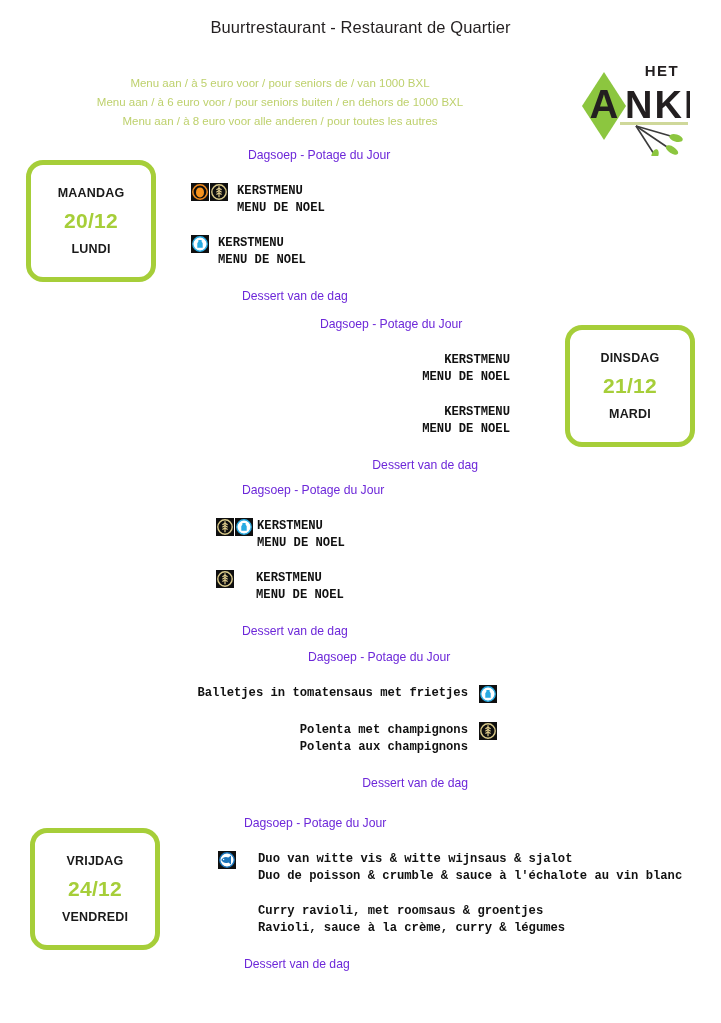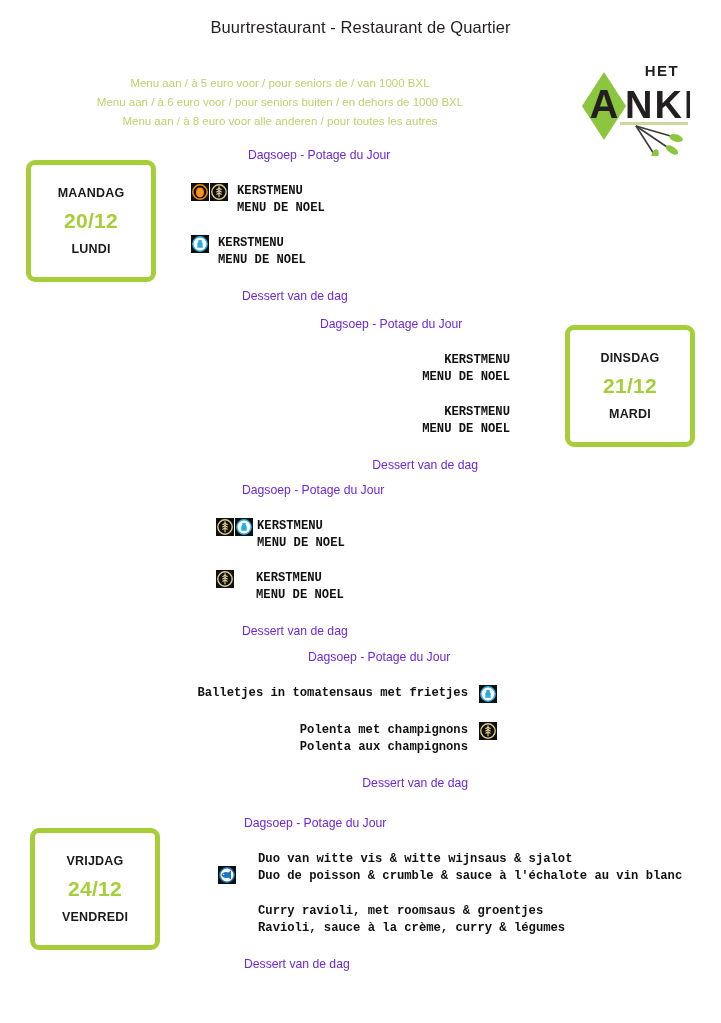--- a/index.html
+++ b/index.html
@@ -30,21 +30,21 @@
 
   
   .logo { position: absolute; left: 578px; top: 56px; width: 112px; height: 100px; }
   .logo svg { display: block; width: 112px; height: 100px; }
 
   
   .day-card {
     position: absolute;
     width: 130px; height: 122px;
     border: 5px solid #a6ce39;
-    border-radius: 9px;
+    border-radius: 17px;
     background: #fff;
     display: flex; flex-direction: column;
     align-items: center; justify-content: center;
   }
   .day-name { font-size: 12.5px; font-weight: bold; color: #1a1a1a; letter-spacing:.2px; }
   .day-date { font-size: 21px; font-weight: bold; color: #a6ce39; margin: 9px 0 9px; letter-spacing:.3px;}
   .day-fr   { font-size: 12.5px; font-weight: bold; color: #1a1a1a; letter-spacing:.2px; }
 
   
   .menu-block { position: absolute; }
@@ -274,21 +274,21 @@
 
   <div class="day-card" style="left:30px; top:828px;">
     <div class="day-name">VRIJDAG</div>
     <div class="day-date">24/12</div>
     <div class="day-fr">VENDREDI</div>
   </div>
 
   <div class="menu-block" style="left:188px; top:816px; width:480px;">
     <div class="soup align-left" style="padding-left:56px;">Dagsoep - Potage du Jour</div>
 
-    <div class="dish-row" style="margin-top:21px; padding-left:30px;align-items:flex-end;">
+    <div class="dish-row" style="margin-top:21px; padding-left:30px;">
       <div class="dish-icons pre" style="margin-right:22px;">
         <span class="alg">
             <svg viewBox="0 0 18 18">
               <rect width="18" height="18" fill="#0f0f0f"></rect>
               <circle cx="9" cy="9" r="7.2" fill="#ffffff"></circle>
               <circle cx="9" cy="9" r="7.2" fill="none" stroke="#1b75bb" stroke-width="1.4"></circle>
               <path d="M3.2 9 C5 6 7.8 5.4 10.4 6.6 L13 4.6 V13.4 L10.4 11.4 C7.8 12.6 5 12 3.2 9 Z" fill="#1b75bb"></path>
               <circle cx="5.6" cy="8.5" r="0.7" fill="#ffffff"></circle>
             </svg>
           </span>

